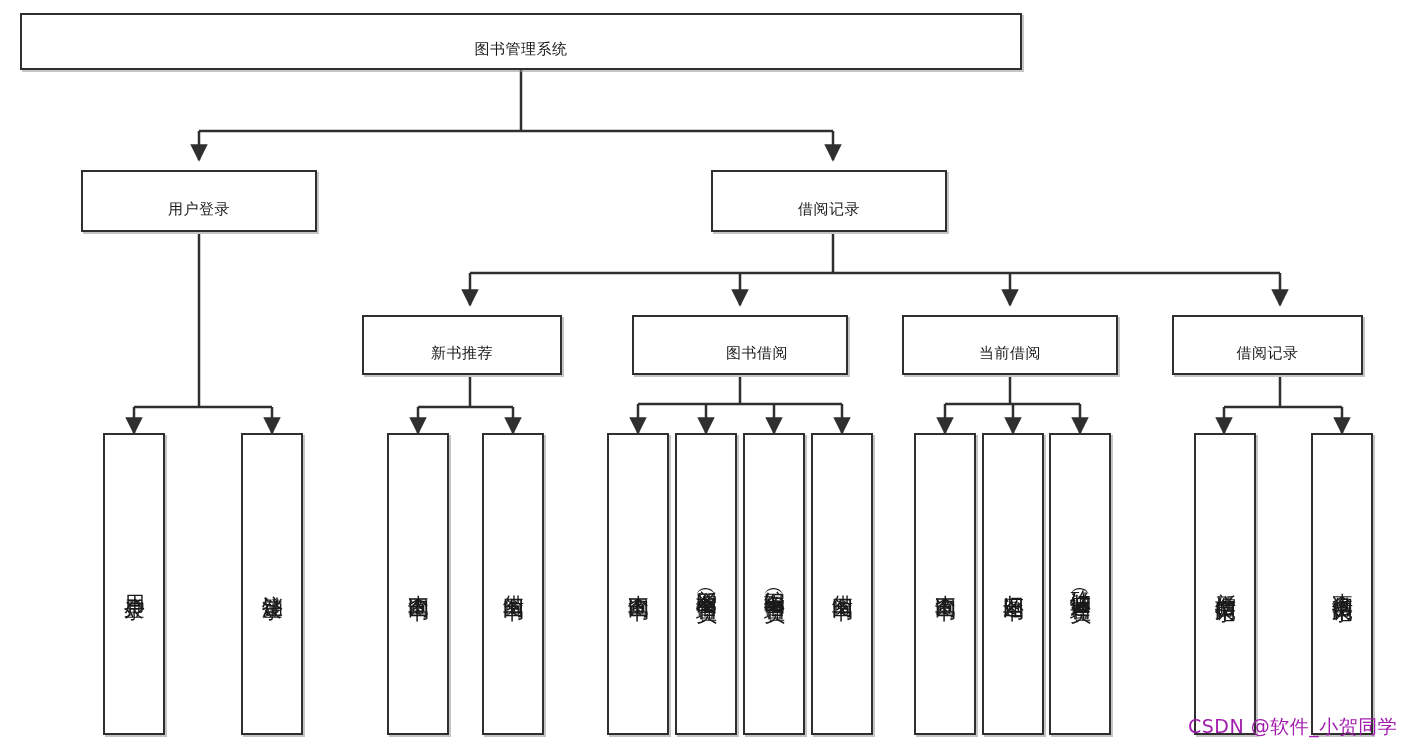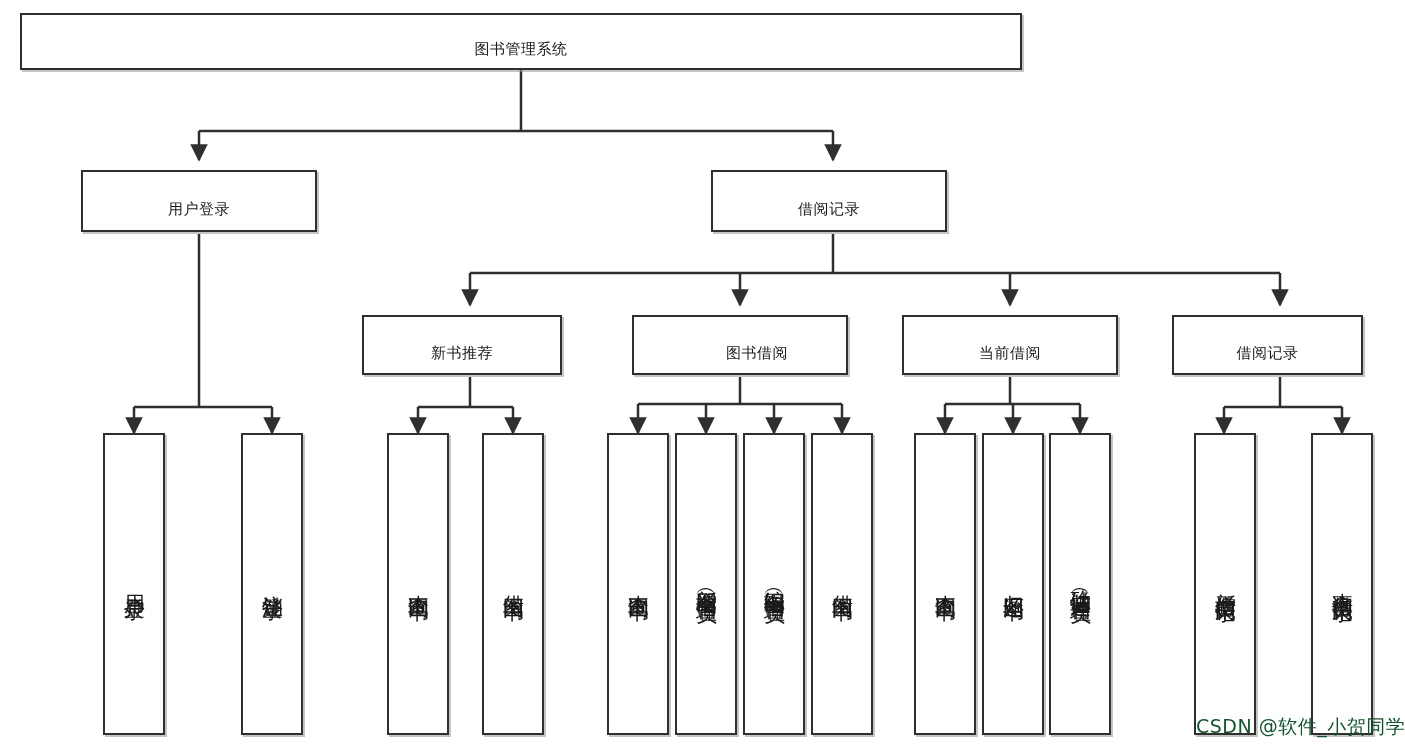--- a/index.html
+++ b/index.html
@@ -51,26 +51,25 @@
     white-space: nowrap;
     letter-spacing: 2px;
     font-size: 21px;
     line-height: 1;
   }
   .node.leaf.mid .label { margin-top: 88px; }
   .node.leaf.tall .label { margin-top: 18px; }
   .node.leaf.short .label { margin-top: 92px; }
   .watermark {
     position: absolute;
-    color: #14532d;
+    color: #a21caf;
     font-size: 19px;
     white-space: nowrap;
     z-index: 3;
     letter-spacing: 0.5px;
-    margin-left: 8px;
   }
 </style>
 </head>
 <body>
 
 <div id="canvas">
 
   <svg id="edges" viewBox="0 0 1405 747" xmlns="http://www.w3.org/2000/svg">
     <defs>
       <marker id="arrow" viewBox="0 0 10 10" refX="9" refY="5" markerWidth="7" markerHeight="7" orient="auto-start-reverse">

